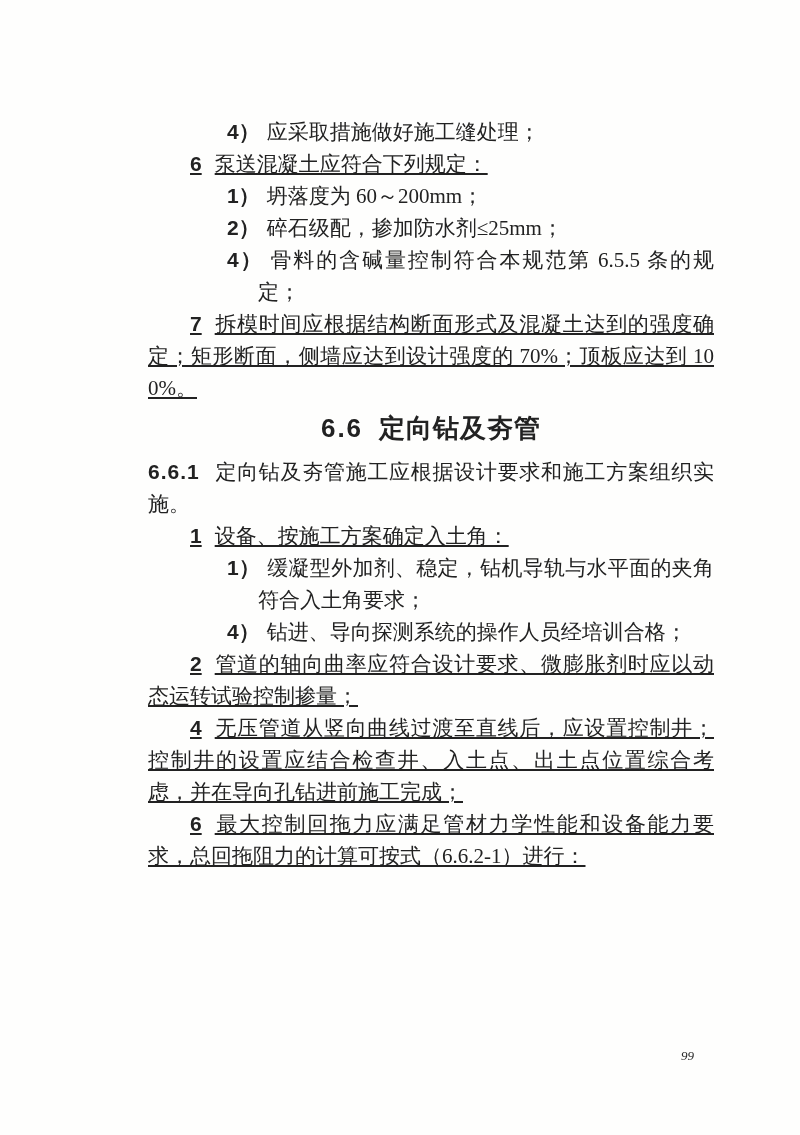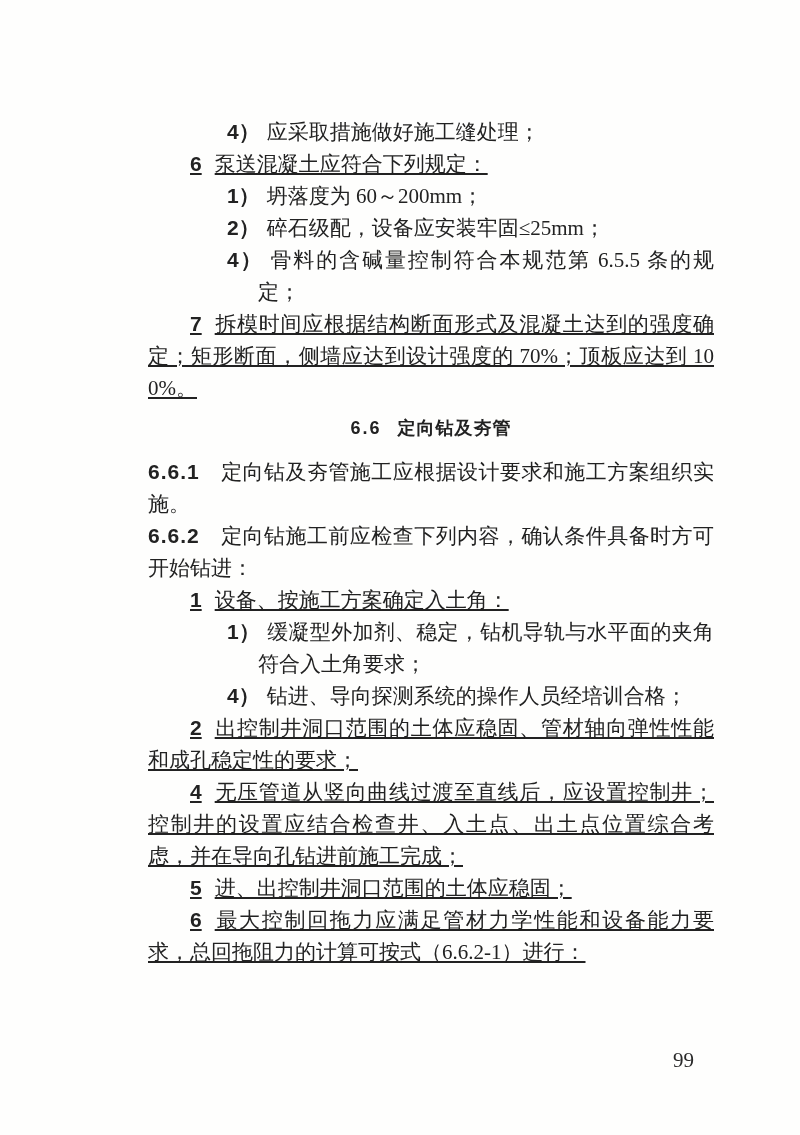--- a/index.html
+++ b/index.html
@@ -33,66 +33,65 @@
   .kind-clause { text-indent: 42px; text-decoration: underline; }
   
   .kind-article { text-indent: 0; }
   
   .kind-sub { padding-left: 110px; text-indent: -31px; }
   .para-label {
     font-weight: 700;
     font-family: "Liberation Sans", "DejaVu Sans", sans-serif;
   }
   .kind-clause .para-label  { margin-right: 13px; }
-  .kind-article .para-label { margin-right: 21px; letter-spacing: 1px; }
+  .kind-article .para-label { margin-right: 15px; letter-spacing: 1px; }
   .kind-sub .para-label     { margin-right: 7px; }
   .section-heading {
-    font-size: 18px;
+    font-size: 26px;
     font-weight: 700;
     text-align: center;
     margin: 8px 0 12px 0;
     font-family: "Liberation Sans", "DejaVu Sans", sans-serif;
     letter-spacing: 1px;
   }
   .section-heading .sec-num { margin-right: 16px; letter-spacing: 2px; }
   .page-number {
     position: absolute;
     right: 106px;
     top: 1048px;
-    font-size: 21px;
+    font-size: 13px;
+    font-style: italic;
     color: #2a2a2a;
   }
 </style>
 </head>
 <body>
 
 <div class="page">
   <div class="text-block">
 
     <div id="pre-section">
         <p class="para kind-sub"><span class="para-label">4）</span><span>应采取措施做好施工缝处理；</span></p>
         <p class="para kind-clause"><span class="para-label">6</span><span>泵送混凝土应符合下列规定：</span></p>
         <p class="para kind-sub"><span class="para-label">1）</span><span>坍落度为 60～200mm；</span></p>
-        <p class="para kind-sub"><span class="para-label">2）</span><span>碎石级配，设备应安装牢固≤25mm；</span></p>
+        <p class="para kind-sub"><span class="para-label">2）</span><span>碎石级配，掺加防水剂≤25mm；</span></p>
         <p class="para kind-sub"><span class="para-label">4）</span><span>骨料的含碱量控制符合本规范第 6.5.5 条的规定；</span></p>
         <p class="para kind-clause"><span class="para-label">7</span><span>拆模时间应根据结构断面形式及混凝土达到的强度确定；矩形断面，侧墙应达到设计强度的 70%；顶板应达到 100%。</span></p>
       </div>
 
     <h2 class="section-heading">
       <span class="sec-num">6.6</span><span>定向钻及夯管</span>
     </h2>
 
     <div id="section-body">
         <p class="para kind-article"><span class="para-label">6.6.1</span><span>定向钻及夯管施工应根据设计要求和施工方案组织实施。</span></p>
-        <p class="para kind-article"><span class="para-label">6.6.2</span><span>定向钻施工前应检查下列内容，确认条件具备时方可开始钻进：</span></p>
         <p class="para kind-clause"><span class="para-label">1</span><span>设备、按施工方案确定入土角：</span></p>
         <p class="para kind-sub"><span class="para-label">1）</span><span>缓凝型外加剂、稳定，钻机导轨与水平面的夹角符合入土角要求；</span></p>
         <p class="para kind-sub"><span class="para-label">4）</span><span>钻进、导向探测系统的操作人员经培训合格；</span></p>
-        <p class="para kind-clause"><span class="para-label">2</span><span>出控制井洞口范围的土体应稳固、管材轴向弹性性能和成孔稳定性的要求；</span></p>
+        <p class="para kind-clause"><span class="para-label">2</span><span>管道的轴向曲率应符合设计要求、微膨胀剂时应以动态运转试验控制掺量；</span></p>
         <p class="para kind-clause"><span class="para-label">4</span><span>无压管道从竖向曲线过渡至直线后，应设置控制井；控制井的设置应结合检查井、入土点、出土点位置综合考虑，并在导向孔钻进前施工完成；</span></p>
-        <p class="para kind-clause"><span class="para-label">5</span><span>进、出控制井洞口范围的土体应稳固；</span></p>
         <p class="para kind-clause"><span class="para-label">6</span><span>最大控制回拖力应满足管材力学性能和设备能力要求，总回拖阻力的计算可按式（6.6.2-1）进行：</span></p>
       </div>
 
   </div>
 
   <div class="page-number">99</div>
 </div>
 
 </body></html>

